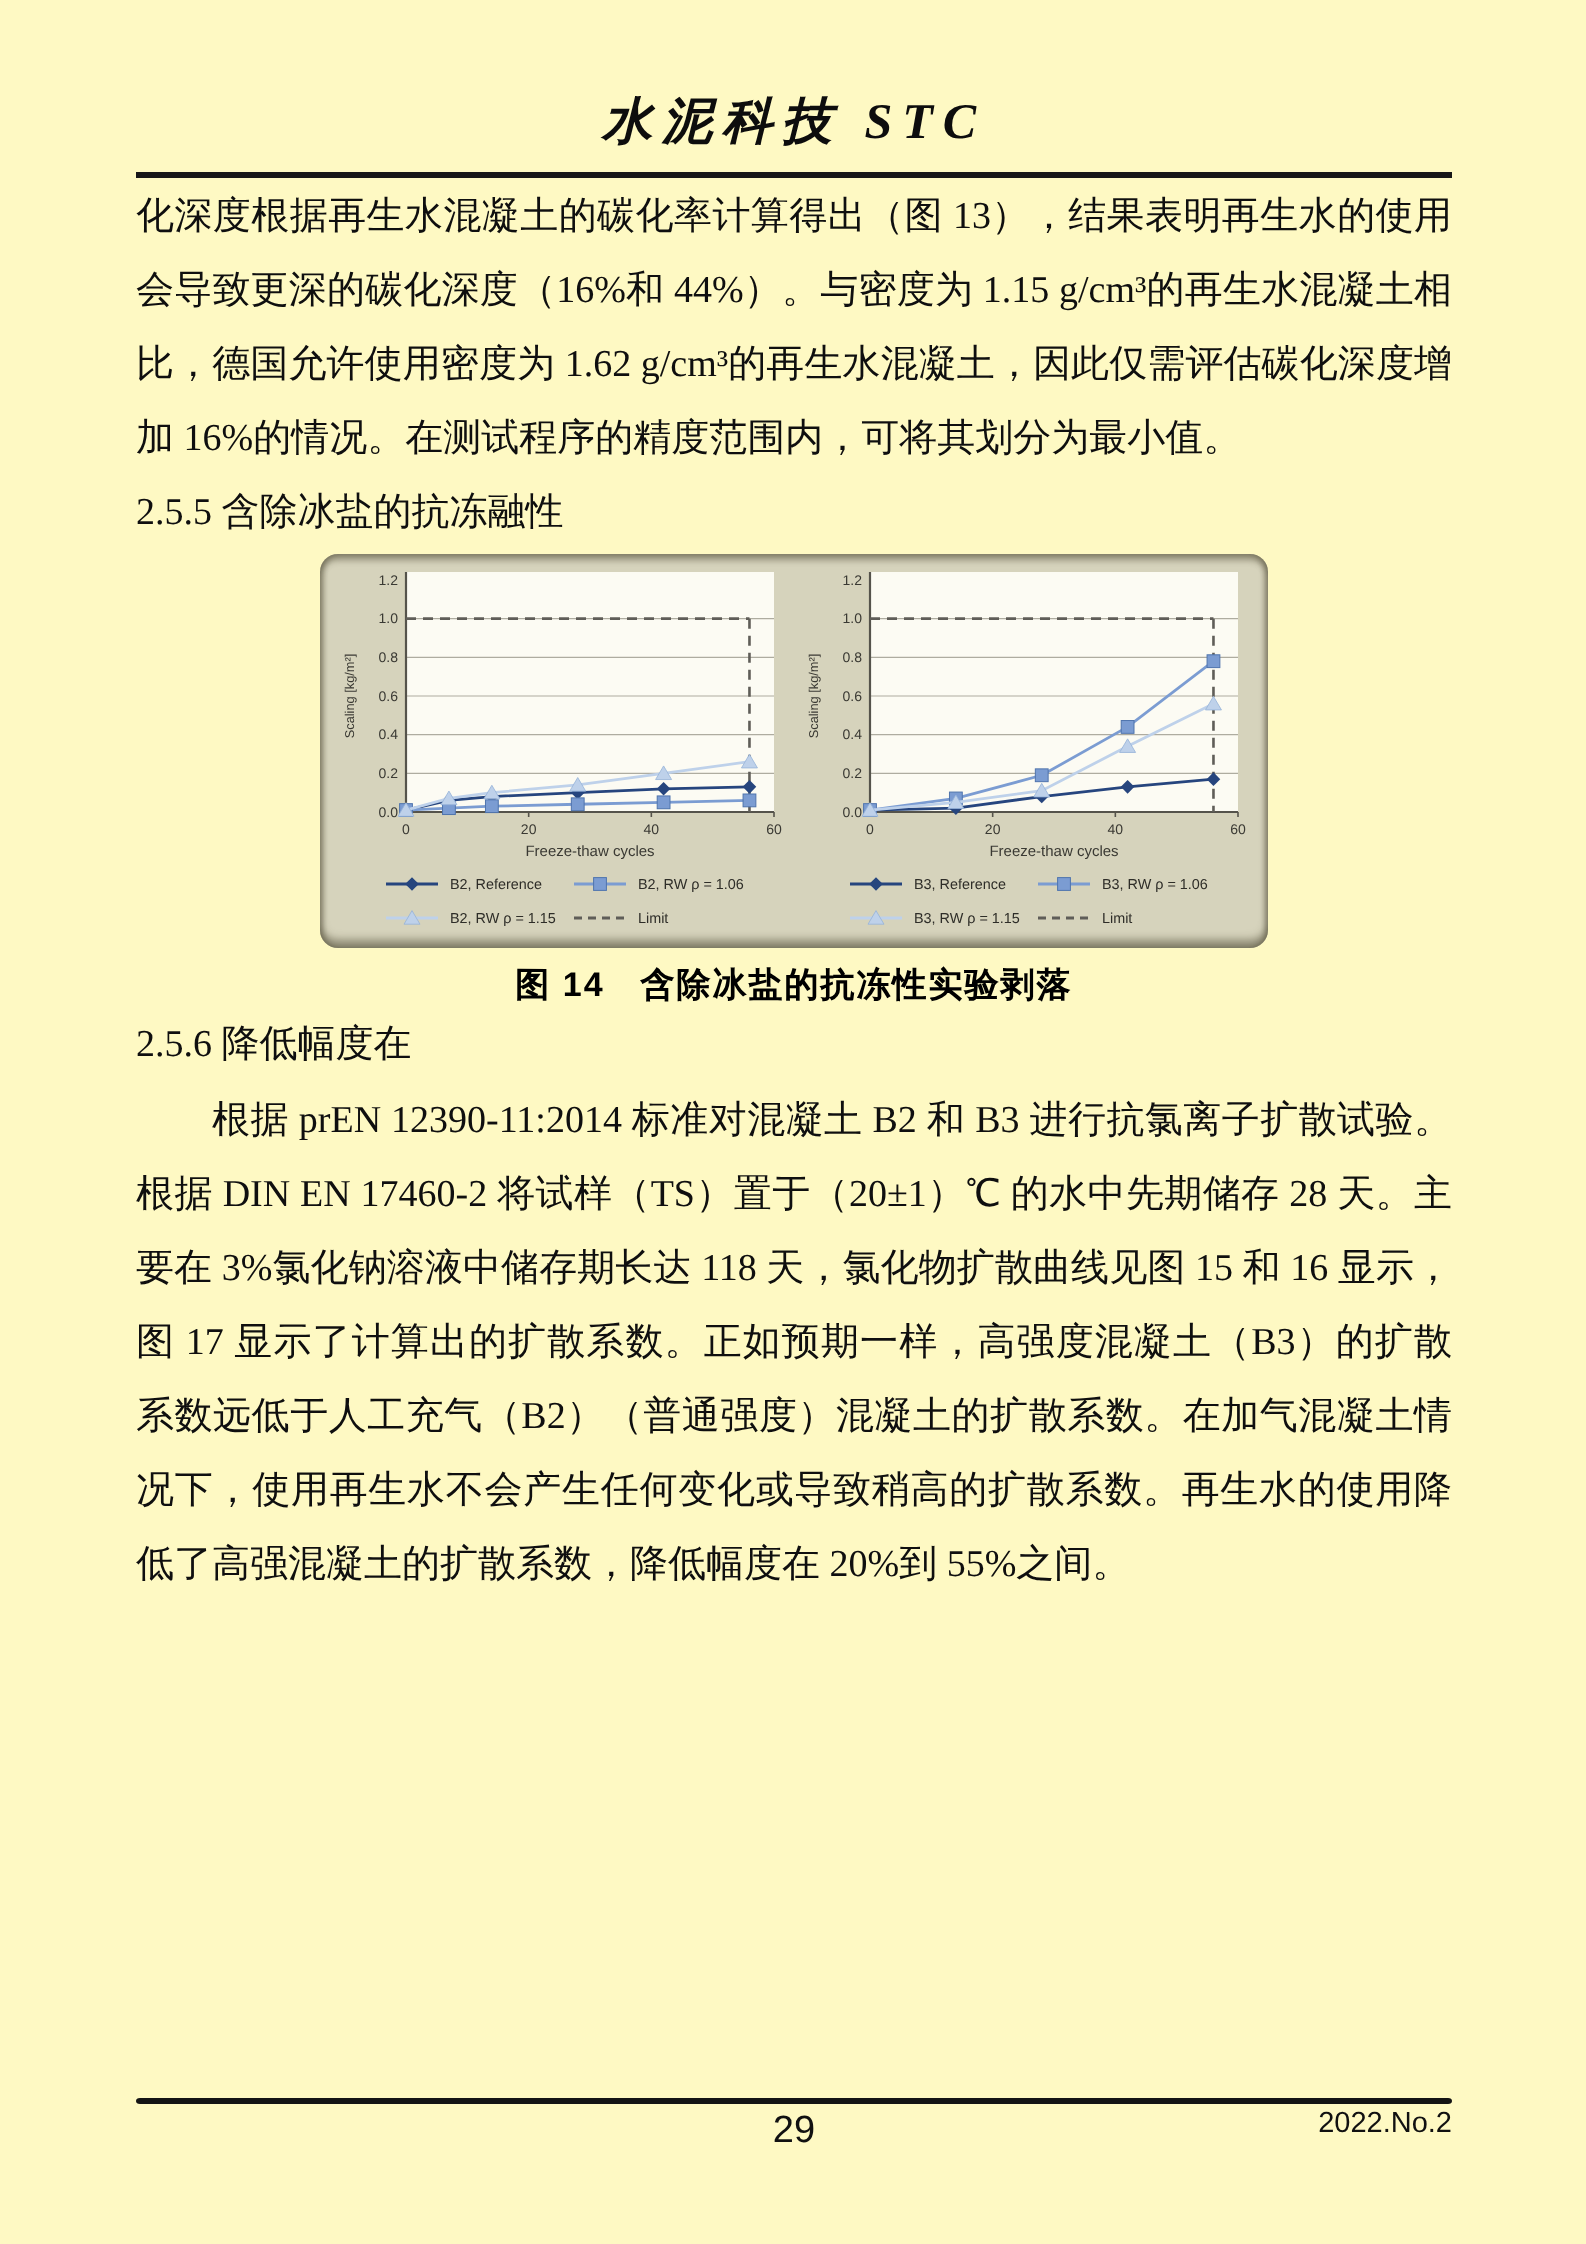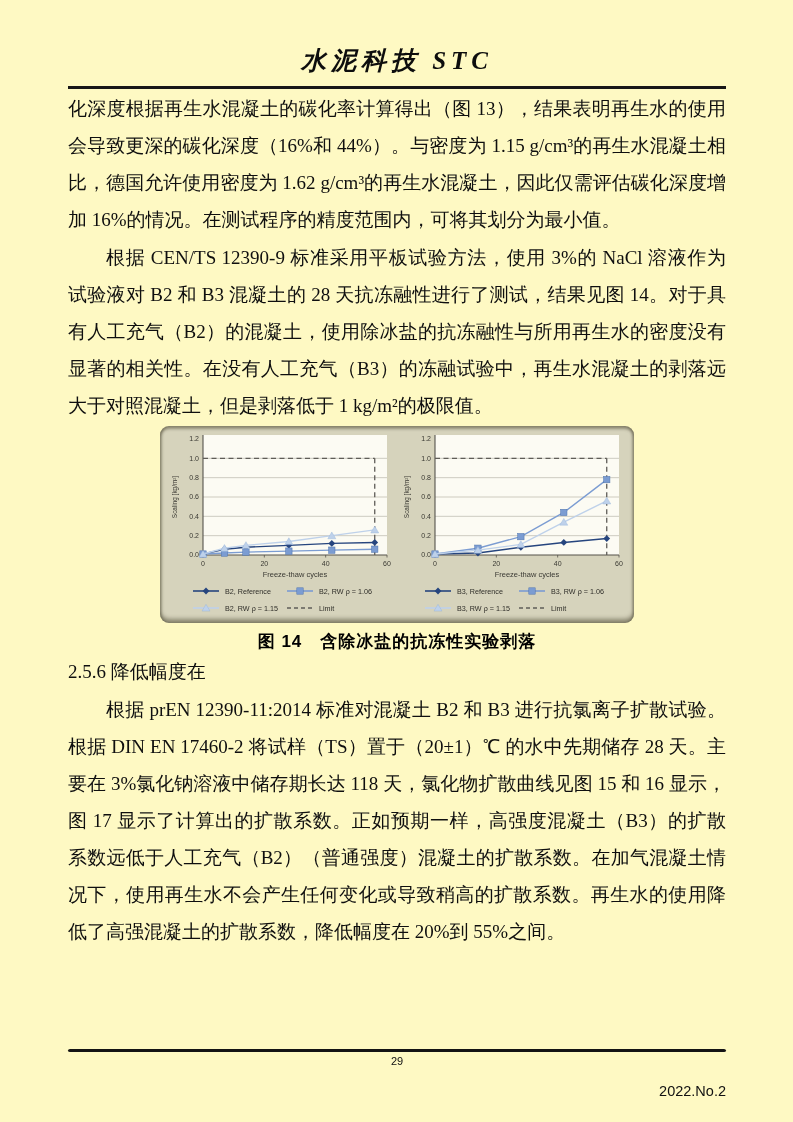--- a/index.html
+++ b/index.html
@@ -31,37 +31,37 @@
                 inset 2px 0 2px rgba(62,57,36,0.18), inset -2px 0 2px rgba(62,57,36,0.18);
   }
   .figure-panel svg { display:block; }
   figcaption {
     font-family:"Liberation Sans", sans-serif; font-weight:bold;
     font-size:17px; color:#000; margin-top:7px; letter-spacing:1px;
   }
   .footer { position:absolute; left:68px; right:67px; top:1049px; }
   .footer-rule { height:2.5px; background:#141414; border-radius:2px/1.5px; }
   .footer-row { position:relative; height:24px; font-family:"Liberation Sans", sans-serif; }
-  .page-num { position:absolute; left:50%; transform:translateX(-50%); top:3px; font-size:11px; color:#111; }
-  .issue { position:absolute; right:0; top:2px; font-size:14.5px; color:#111;margin-top:29px; }
+  .page-num { position:absolute; left:50%; transform:translateX(-50%); top:3px; font-size:19px; color:#111; }
+  .issue { position:absolute; right:0; top:2px; font-size:14.5px; color:#111; }
 </style>
 </head>
 <body>
 
 <div class="page">
 
   <header>
     <div class="header-title">水泥科技 STC</div>
     <div class="header-rule"></div>
   </header>
 
   <main>
     <p class="body-text">化深度根据再生水混凝土的碳化率计算得出（图 13），结果表明再生水的使用会导致更深的碳化深度（16%和 44%）。与密度为 1.15 g/cm³的再生水混凝土相比，德国允许使用密度为 1.62 g/cm³的再生水混凝土，因此仅需评估碳化深度增加 16%的情况。在测试程序的精度范围内，可将其划分为最小值。</p>
 
-    <p class="body-text indent">根据 CEN/TS 12390-9 标准采用平板试验方法，使用 3%的 NaCl 溶液作为试验液对 B2 和 B3 混凝土的 28 天抗冻融性进行了测试，结果见图 14。对于具有人工充气（B2）的混凝土，使用除冰盐的抗冻融性与所用再生水的密度没有显著的相关性。在没有人工充气（B3）的冻融试验中，再生水混凝土的剥落远大于对照混凝土，但是剥落低于 1 kg/m²的极限值。</p>
+    <h2 class="section-heading">2.5.5 含除冰盐的抗冻融性</h2>
 
     <figure>
       <div class="figure-panel">
         <svg width="228" height="188" viewBox="0 0 228 188">
             <rect x="36" y="4" width="184" height="120" fill="#fcfbf3"></rect>
             <line x1="36" x2="220" y1="104.66666666666666" y2="104.66666666666666" stroke="#aeaca0" stroke-width="0.6"></line>
             <line x1="36" x2="220" y1="85.33333333333333" y2="85.33333333333333" stroke="#aeaca0" stroke-width="0.6"></line>
             <line x1="36" x2="220" y1="66" y2="66" stroke="#aeaca0" stroke-width="0.6"></line>
             <line x1="36" x2="220" y1="46.66666666666666" y2="46.66666666666666" stroke="#aeaca0" stroke-width="0.6"></line>
             <line x1="36" x2="220" y1="27.33333333333333" y2="27.33333333333333" stroke="#aeaca0" stroke-width="0.6"></line>

